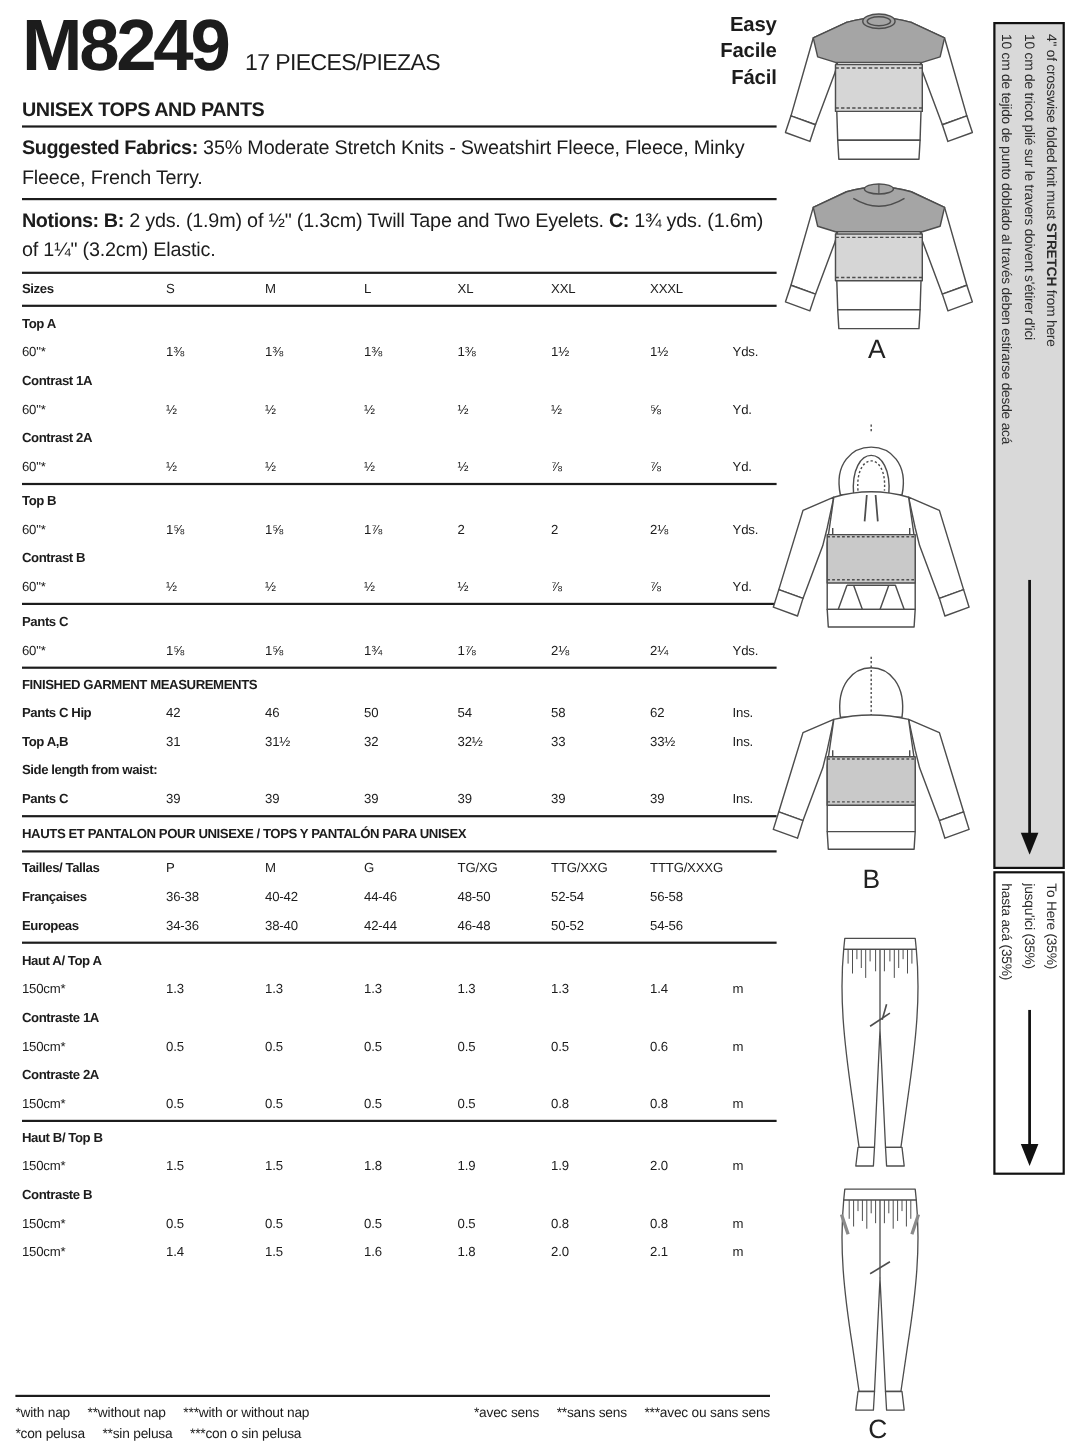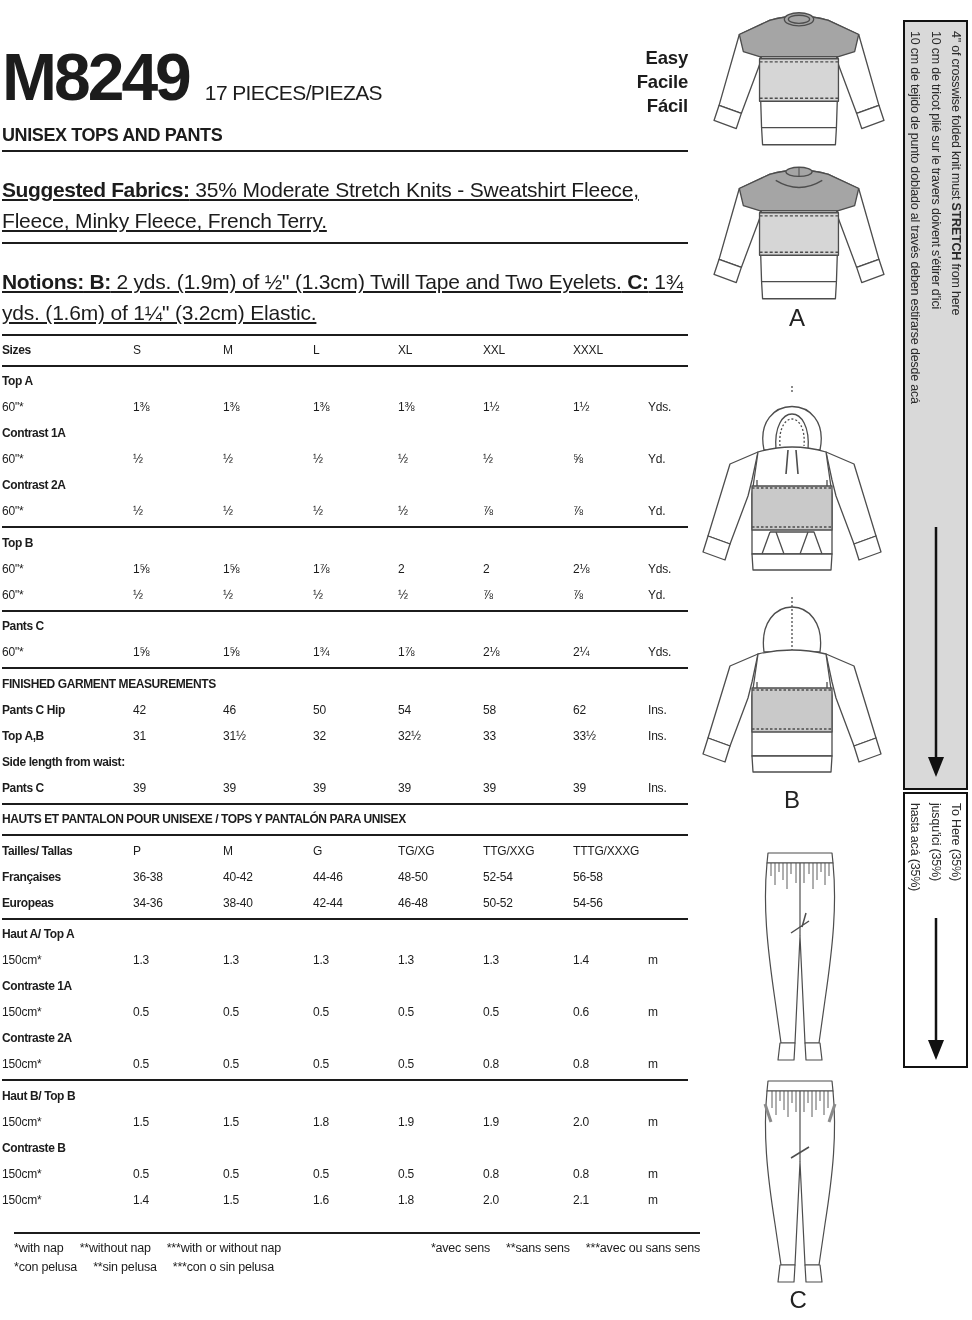--- a/index.html
+++ b/index.html
@@ -5,37 +5,37 @@
   :root{
     --ink:#1c1c1c; --line-gray:#4d4d4d; --yoke-gray:#a5a5a5; --band-gray:#d6d6d6;
     --hood-band-gray:#c9c9c9; --sidebar-gray:#d9d9d9;
   }
   *{box-sizing:border-box;}
   html,body{margin:0;padding:0;}
   body{
     width:972px;height:1320px;position:relative;background:#fff;color:var(--ink);
     font-family:"Liberation Sans",sans-serif;letter-spacing:-0.2px;overflow:hidden;
   }
-  .content{position:absolute;left:2px;top:4px;width:686px;margin-top:36px;}
+  .content{position:absolute;left:20px;top:4px;width:686px;}
   .masthead{display:flex;justify-content:space-between;align-items:flex-start;}
   .brand{display:flex;align-items:baseline;gap:16px;}
   .pattern-number{font-size:66px;font-weight:bold;letter-spacing:-3px;line-height:74px;}
   .pieces{font-size:21px;letter-spacing:-0.6px;}
   .difficulty{text-align:right;font-weight:bold;font-size:18.5px;line-height:1.3;padding-top:6px;}
   .title{font-weight:bold;font-size:18px;padding:7px 0 4px;border-bottom:2.5px solid var(--ink);letter-spacing:-0.4px;}
-  .para{font-size:21px;line-height:1.48;padding:22px 0 6px;border-bottom:2.5px solid var(--ink);text-decoration:underline;}
+  .para{font-size:18px;line-height:1.48;padding:5px 0 6px;border-bottom:2.5px solid var(--ink);}
   .para b{letter-spacing:-0.4px;}
   #yardage-table{margin-top:1px;}
   .trow{display:grid;grid-template-columns:131px 90px 90px 85px 85px 90px 75px 1fr;
         font-size:12px;line-height:19px;padding:3.5px 0;align-items:baseline;}
   .trow.rule{border-top:2.5px solid var(--ink);padding-top:5.5px;margin-top:1.5px;}
   .trow.full{display:block;font-weight:bold;letter-spacing:-0.4px;}
   .cell{white-space:nowrap;}
   .cell.lab.b{font-weight:bold;letter-spacing:-0.4px;}
-  .footnotes{position:absolute;left:14px;top:1232px;width:686px;border-top:2px solid var(--ink);
+  .footnotes{position:absolute;left:14px;top:1268px;width:686px;border-top:2px solid var(--ink);
              padding-top:7px;font-size:12.5px;letter-spacing:-0.2px;}
   .fnline{display:flex;justify-content:space-between;margin-bottom:5px;}
   .fngroup span{margin-right:16px;}
   .fngroup.right span{margin-right:0;margin-left:16px;}
   
   .fig{position:absolute;}
   .view-label{position:absolute;font-size:24px;color:#222;width:40px;text-align:center;}
   
   .sidebox{position:absolute;left:903px;width:65px;border:2px solid #111;}
   #stretch-box{top:20px;height:770px;background:var(--sidebar-gray);}
@@ -150,20 +150,30 @@
       </div>
       <div class="trow">
         <div class="cell lab">60"*</div>
         <div class="cell val">1⅝</div>
         <div class="cell val">1⅝</div>
         <div class="cell val">1⅞</div>
         <div class="cell val">2</div>
         <div class="cell val">2</div>
         <div class="cell val">2⅛</div>
         <div class="cell unit">Yds.</div>
+      </div>
+      <div class="trow">
+        <div class="cell lab b">Contrast B</div>
+        <div class="cell val"></div>
+        <div class="cell val"></div>
+        <div class="cell val"></div>
+        <div class="cell val"></div>
+        <div class="cell val"></div>
+        <div class="cell val"></div>
+        <div class="cell unit"></div>
       </div>
       <div class="trow">
         <div class="cell lab">60"*</div>
         <div class="cell val">½</div>
         <div class="cell val">½</div>
         <div class="cell val">½</div>
         <div class="cell val">½</div>
         <div class="cell val">⅞</div>
         <div class="cell val">⅞</div>
         <div class="cell unit">Yd.</div>

